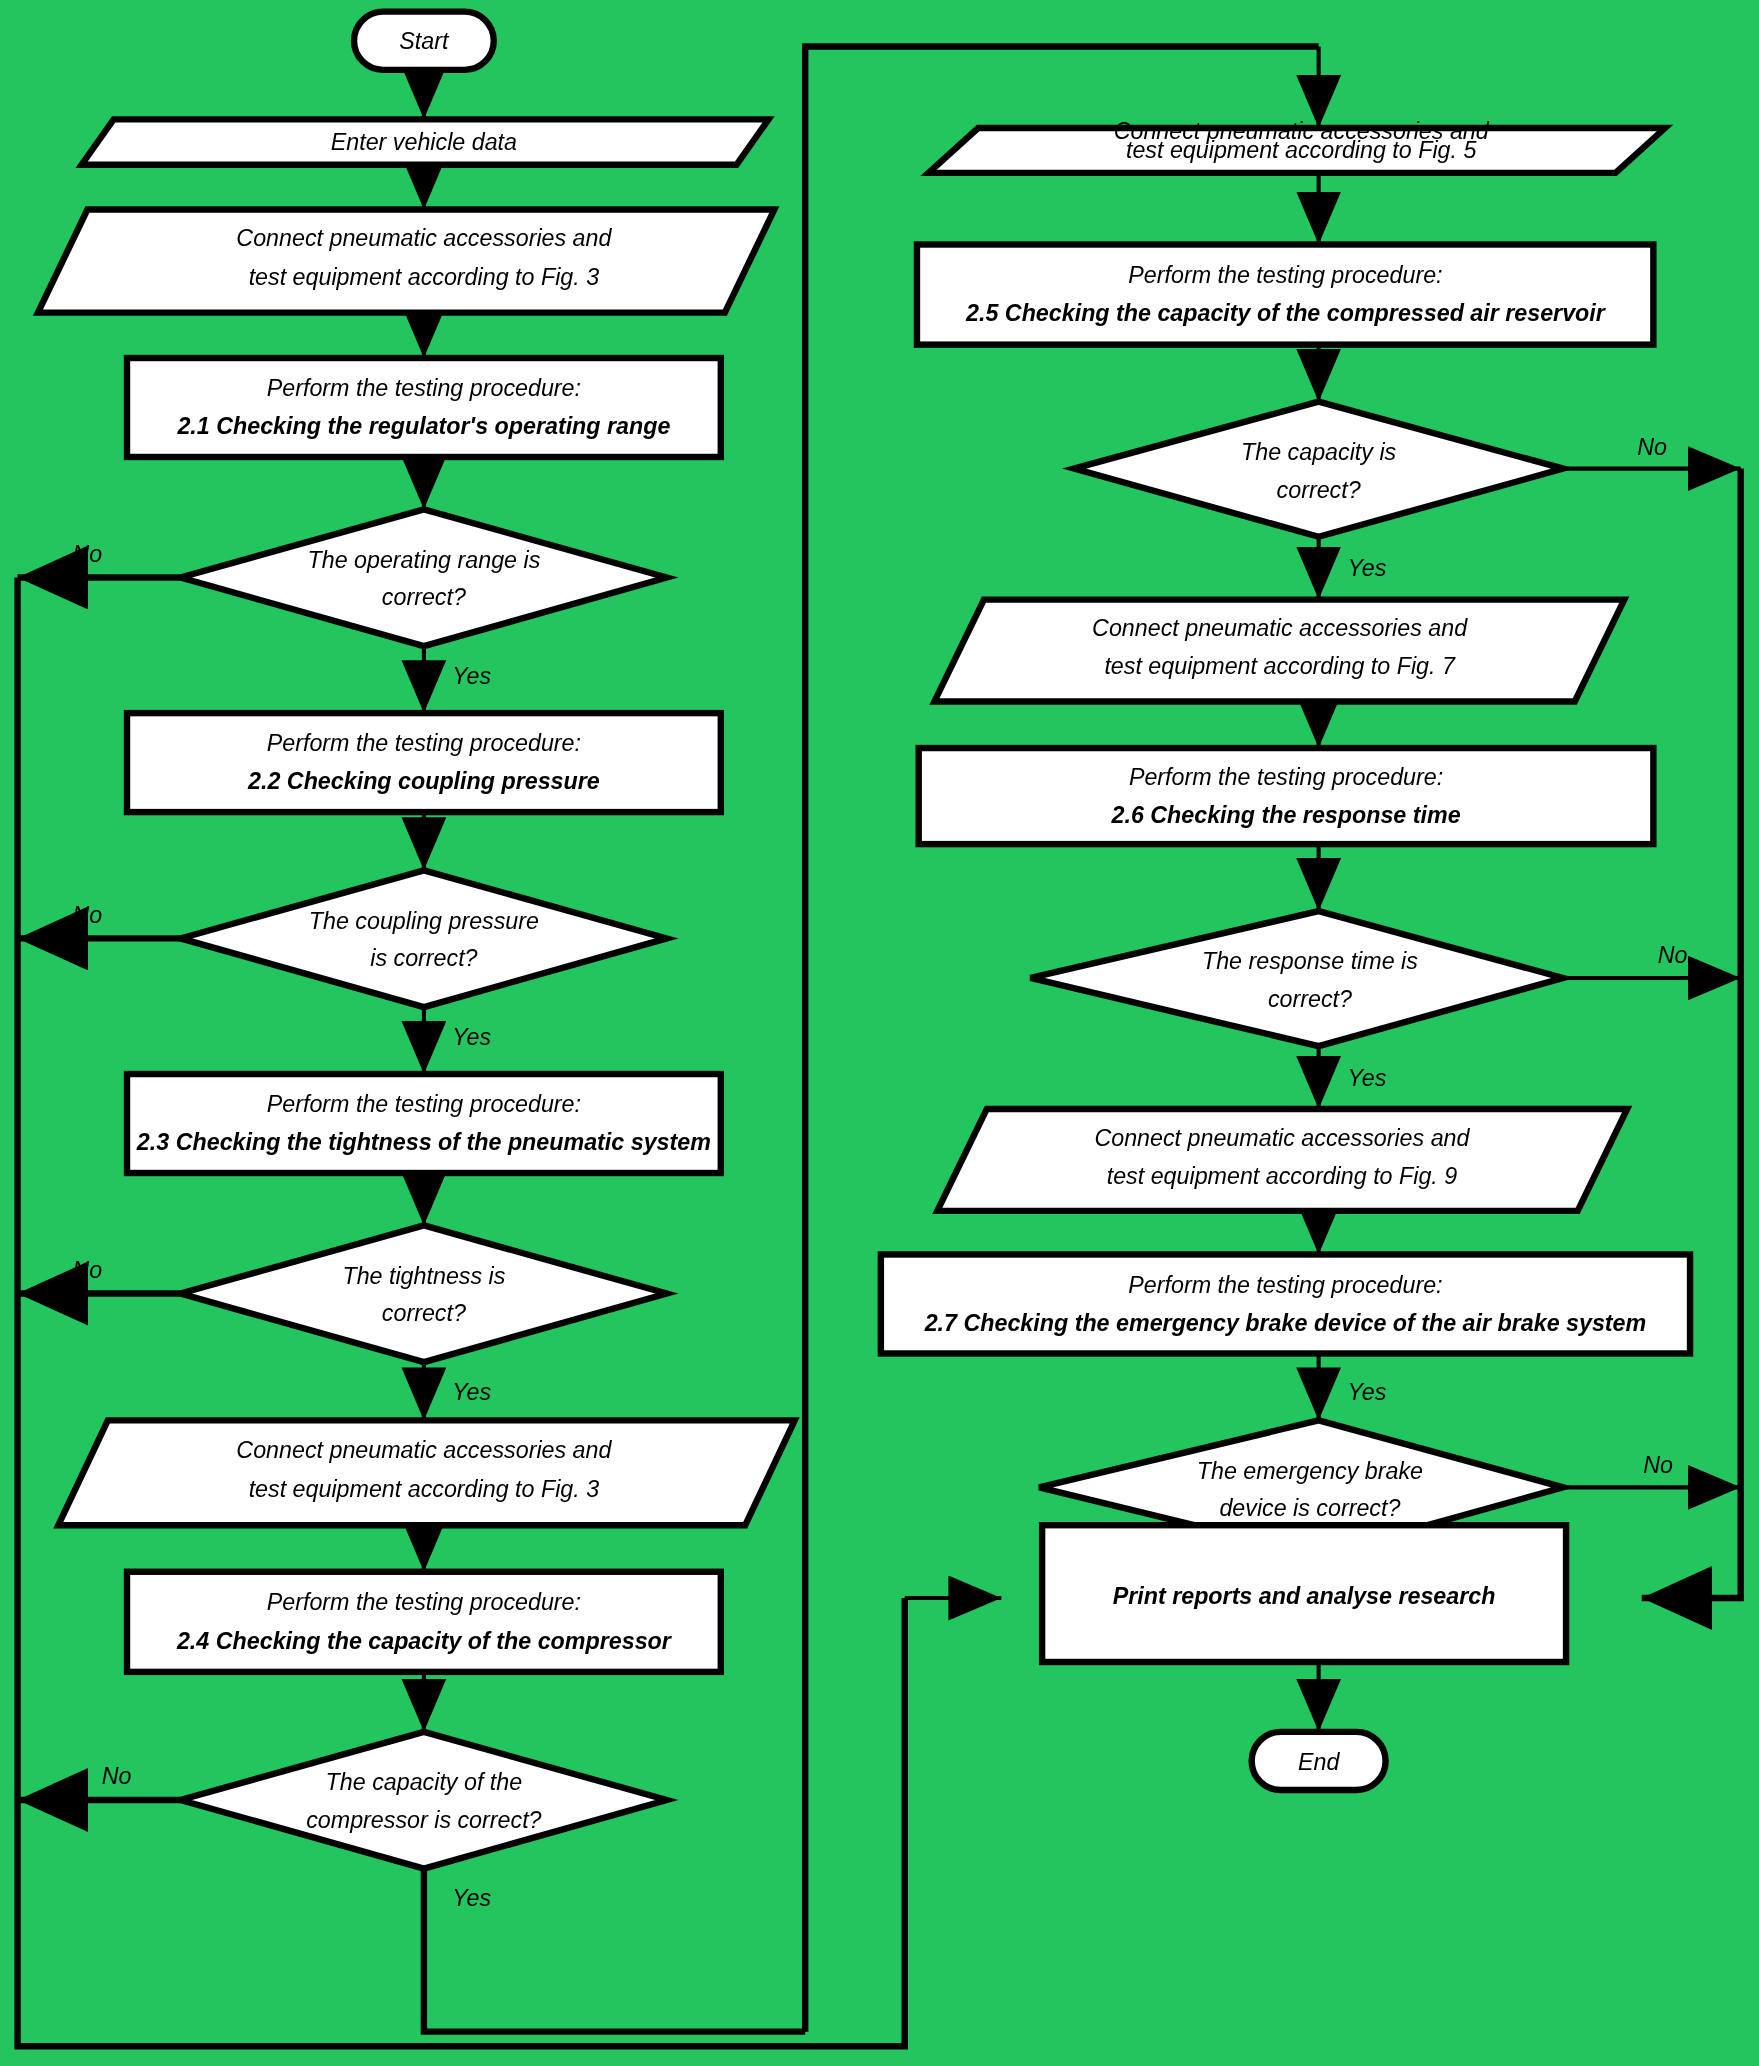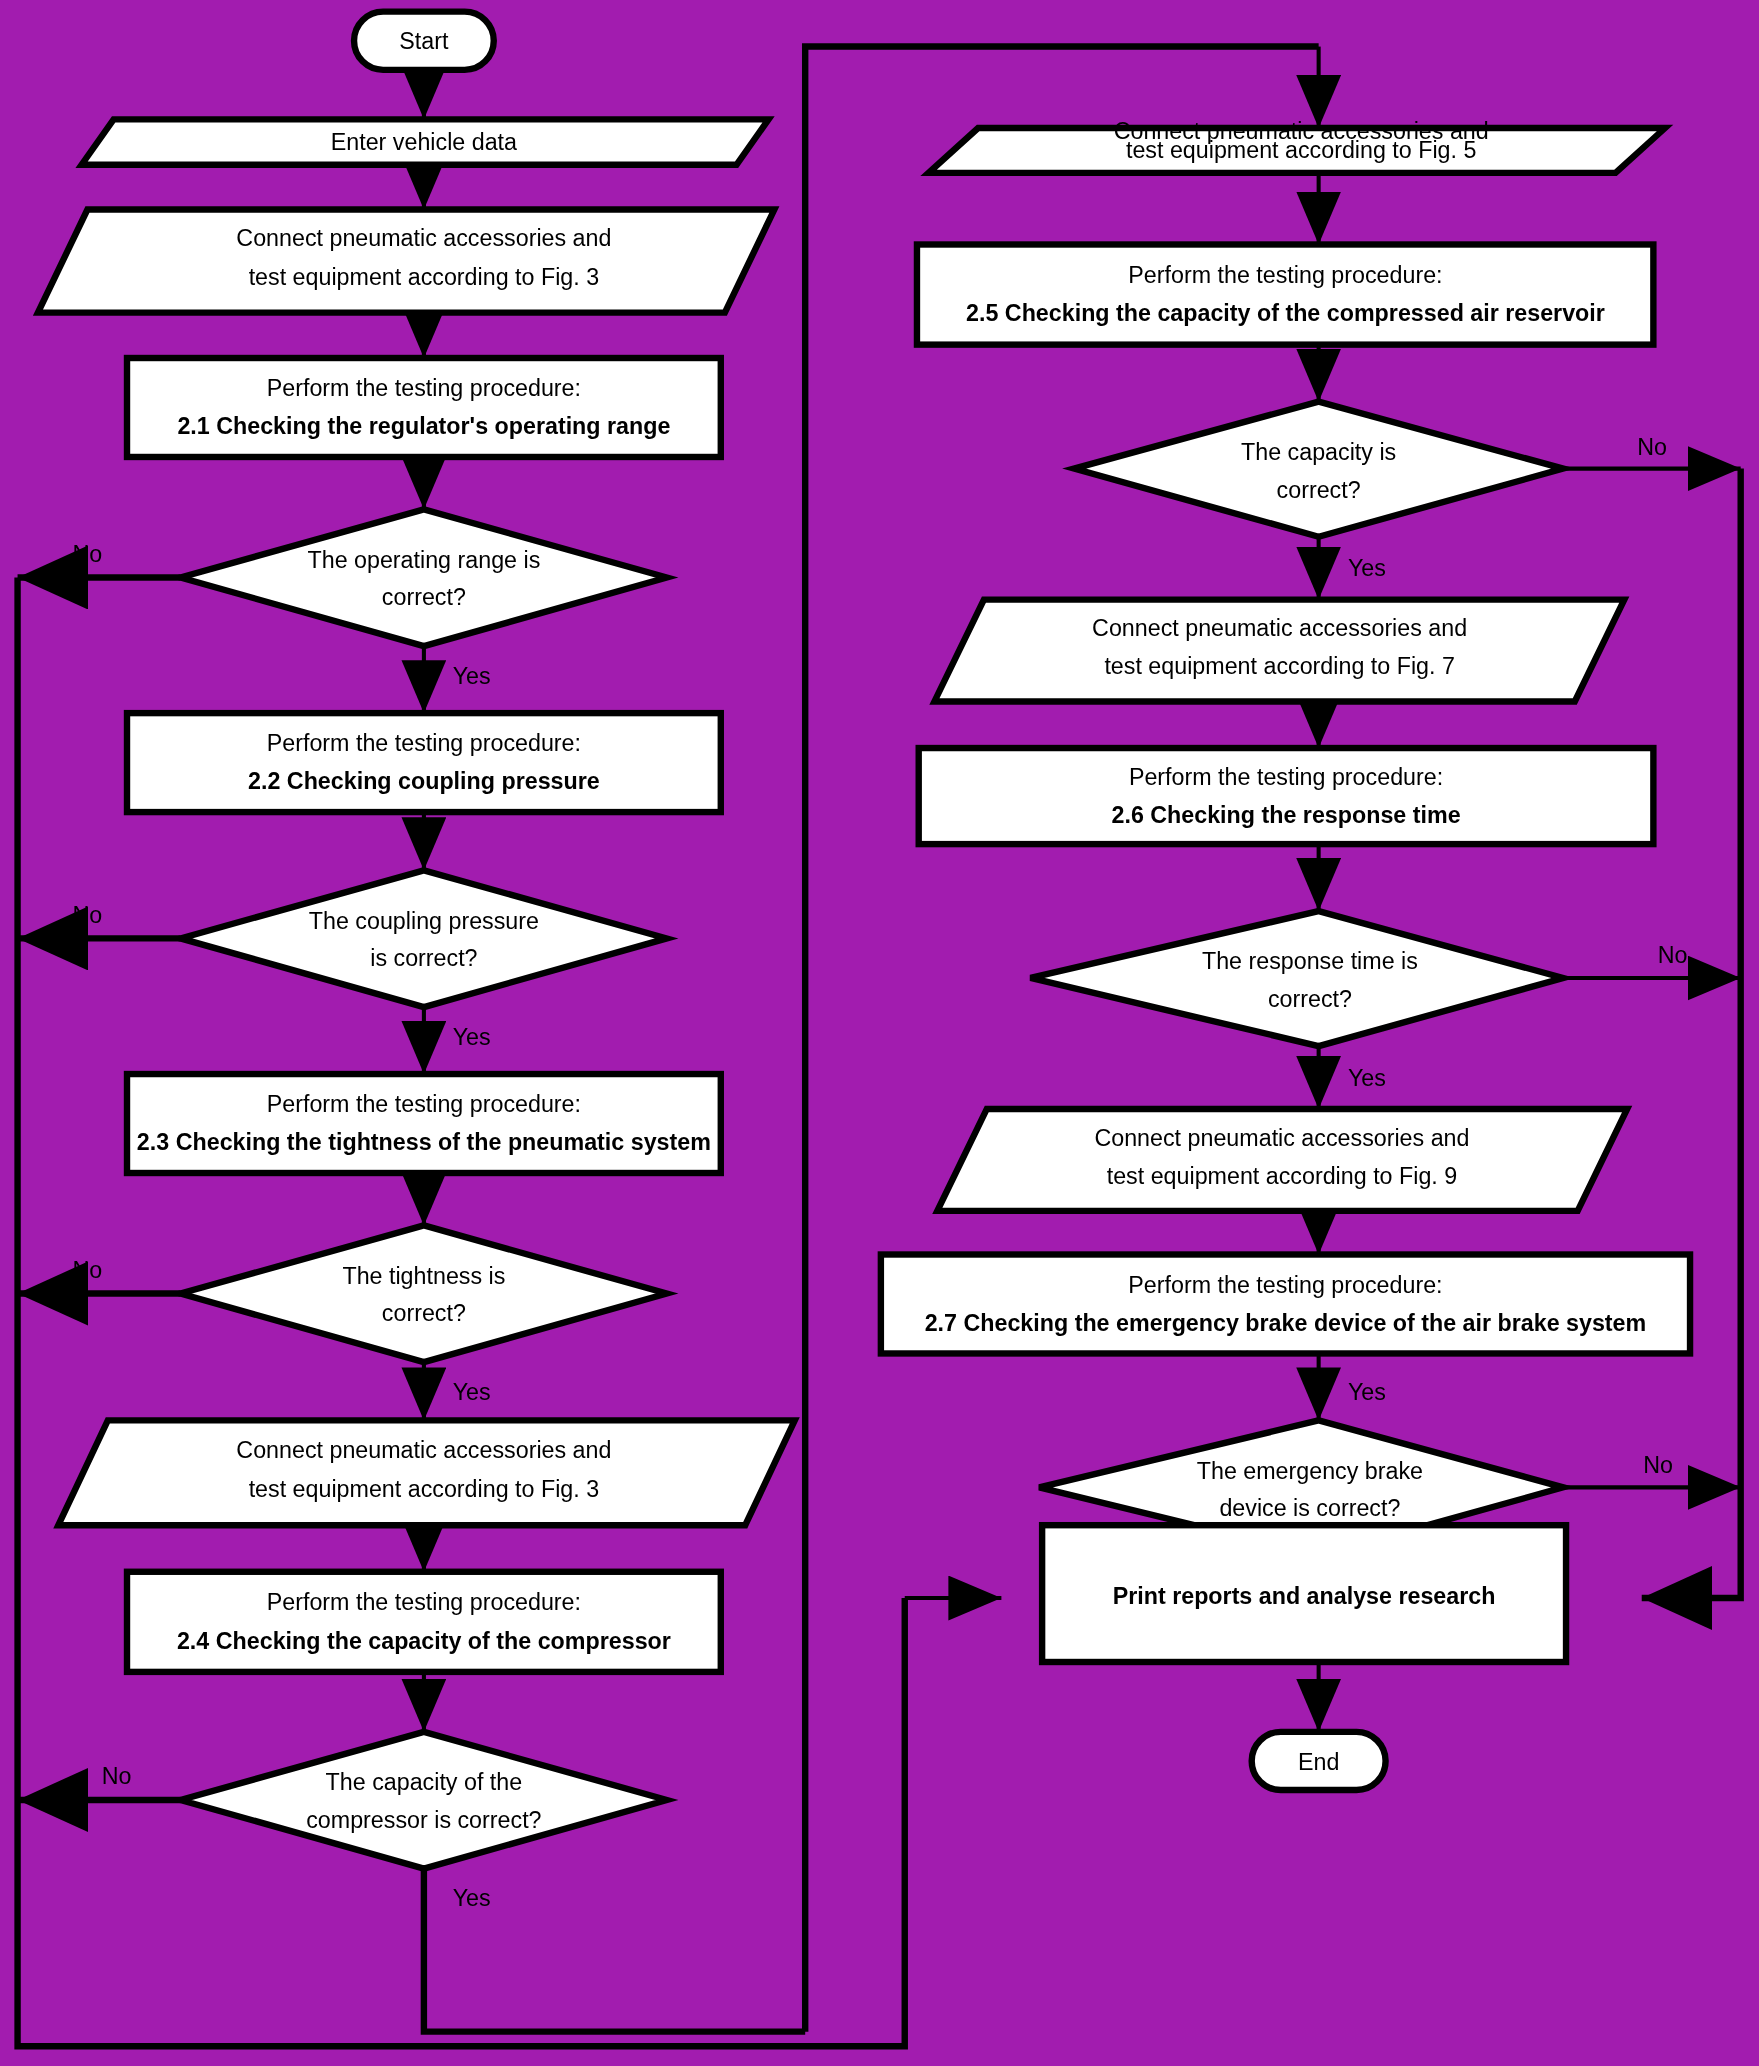--- a/index.html
+++ b/index.html
@@ -1,17 +1,17 @@
 <!DOCTYPE html>
 <html style="font-size:9.3px"><head>
 <meta charset="utf-8">
 <style>
   html,body{margin:0;padding:0;background:#ffffff;}
-  #stage{position:relative;width:1760px;height:2066px;background:#a21caf;
-         font-family:"Liberation Sans", sans-serif;}
+  #stage{position:relative;width:1760px;height:2066px;background:#22c55e;
+         font-family:"Liberation Sans", sans-serif;font-style:italic;}
   svg{display:block;}
   .stroke-thick{stroke:#000000;stroke-width:11;fill:#ffffff;}
   .conn{stroke:#000000;stroke-width:7;fill:none;}
   .conn-bold{stroke:#000000;stroke-width:11;fill:none;}
   text{font-family:"Liberation Sans", sans-serif;fill:#000000;}
   .t-norm{font-size:40px;}
   .t-bold{font-size:40px;font-weight:bold;}
   .t-lbl{font-size:40px;}
 </style>
 </head>

